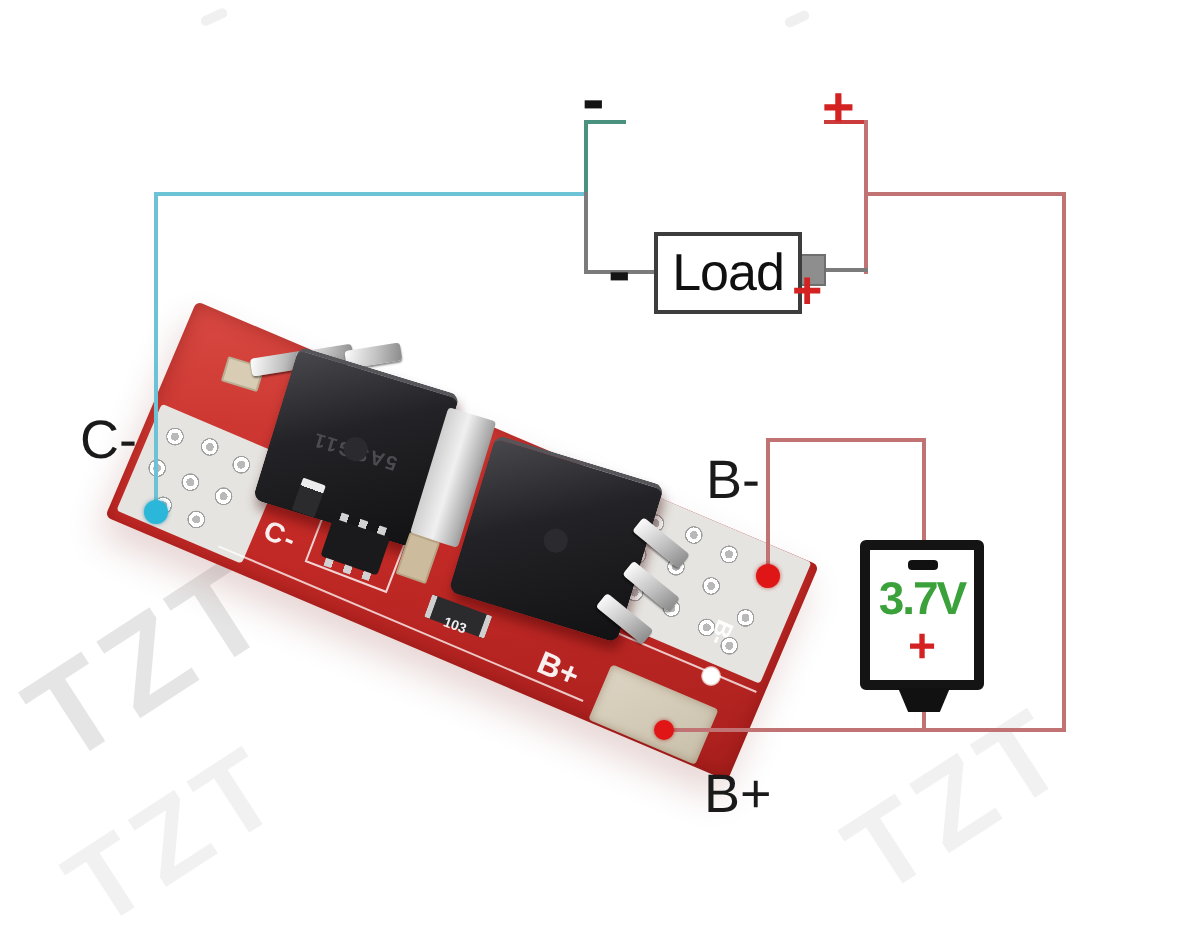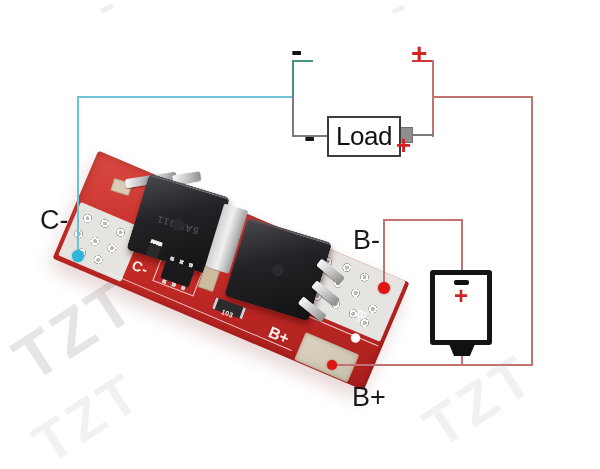--- a/index.html
+++ b/index.html
@@ -177,20 +177,21 @@
   <span class="sign plus" style="left:411px;top:40px;font-size:28px;">+</span>
 
   <div class="cbox" style="left:327px;top:116px;width:70px;height:37px;text-align:right;">
     <span>Load</span>
   </div>
   <span class="sign" style="left:304px;top:119px;font-size:34px;">-</span>
   <span class="sign plus" style="left:396px;top:132px;font-size:26px;">+</span>
 
   <div class="battery">
     <div class="batt-bar"></div>
+    <div class="batt-v">3.7V</div>
     <div class="batt-plus">+</div>
   </div>
   <div class="batt-tab"></div>
 
   <span class="biglabel" style="left:40px;top:207px;">C-</span>
   <span class="biglabel" style="left:353px;top:227px;">B-</span>
   <span class="biglabel" style="left:352px;top:384px;">B+</span>
 
 </div>
 

